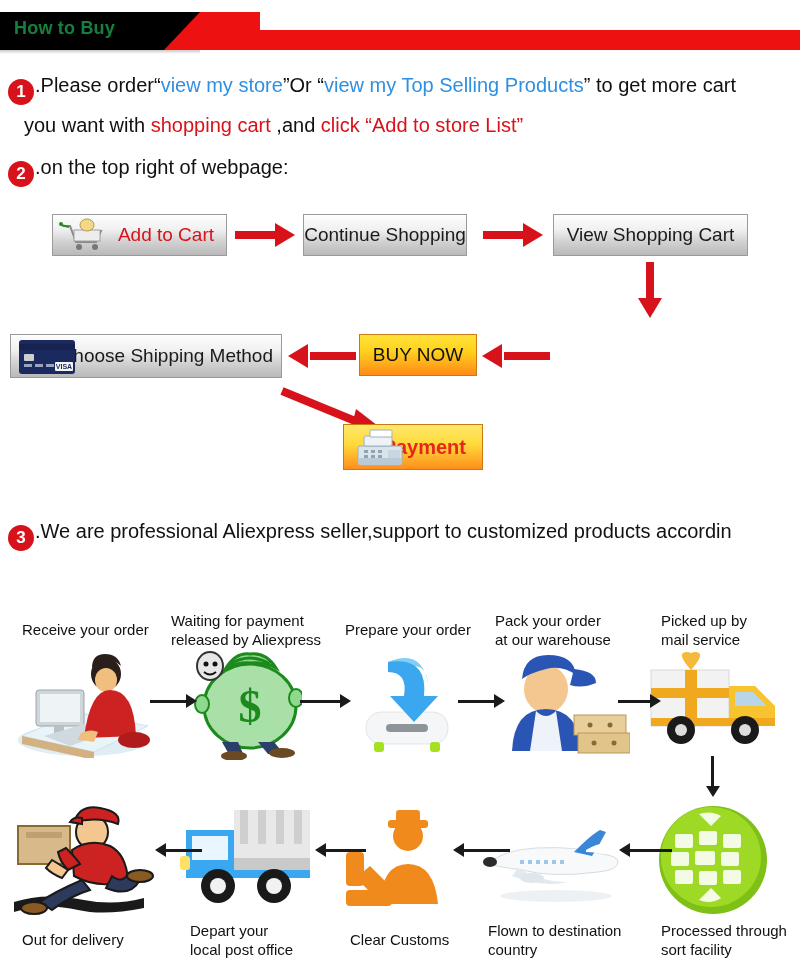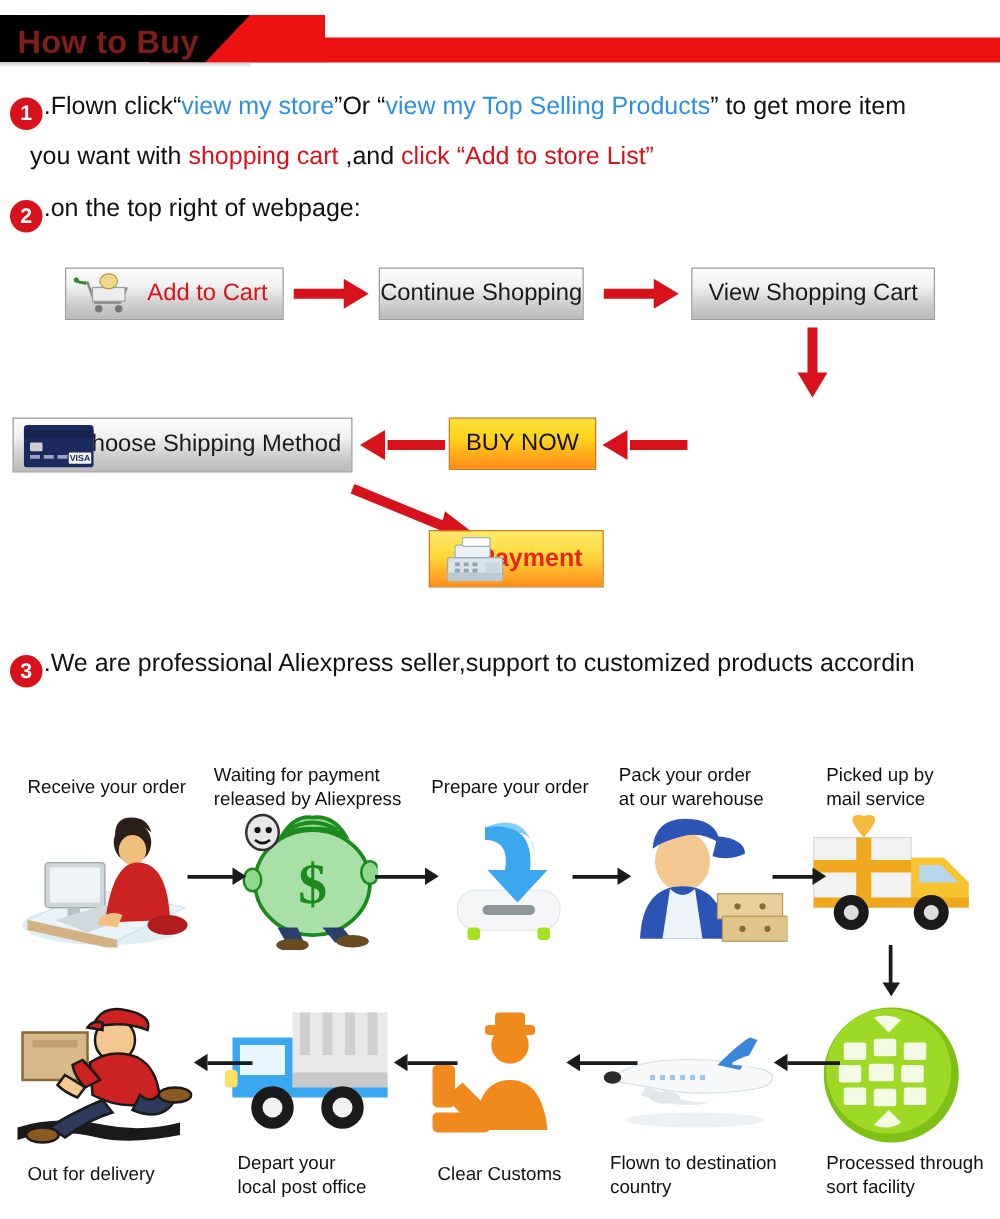--- a/index.html
+++ b/index.html
@@ -16,21 +16,21 @@
   }
   .banner .redwedge{
     position:absolute;left:150px;top:6px;width:110px;height:38px;background:#ee1111;
     clip-path:polygon(32% 0,100% 0,100% 100%,0 100%);
   }
   .banner .blackbar{
     position:absolute;left:0;top:6px;width:200px;height:38px;background:#000000;
     clip-path:polygon(0 0,100% 0,82% 100%,0 100%);
   }
   .banner .title{
-    position:absolute;left:14px;top:12px;color:#7f1d1d;font-size:26px;font-weight:bold;
+    position:absolute;left:14px;top:12px;color:#15803d;font-size:18px;font-weight:bold;
     letter-spacing:.2px;
   }
   .banner .shadow{
     position:absolute;left:0;top:44px;width:200px;height:4px;
     background:linear-gradient(#bdbdbd,#ffffff);opacity:.8;
   }
 
   
   .step-line{position:absolute;font-size:20px;line-height:26px;white-space:nowrap;}
   .num{
@@ -105,21 +105,21 @@
 
   <div class="banner">
     <div class="redbar"></div>
     <div class="redwedge"></div>
     <div class="blackbar"></div>
     <div class="title">How to Buy</div>
     <div class="shadow"></div>
   </div>
 
   <div class="step-line" style="left:8px;top:72px;">
-    <span class="num">1</span><span>.Flown click“</span><span class="blue">view my store</span><span>”Or “</span><span class="blue">view my Top Selling Products</span><span>” to get more item</span>
+    <span class="num">1</span><span>.Please order“</span><span class="blue">view my store</span><span>”Or “</span><span class="blue">view my Top Selling Products</span><span>” to get more cart</span>
   </div>
   <div class="step-line" style="left:24px;top:112px;">
     <span>you want with </span><span class="red">shopping cart</span><span> ,and </span><span class="red">click “Add to store List”</span>
   </div>
 
   <div class="step-line" style="left:8px;top:154px;">
     <span class="num">2</span><span>.on the top right of webpage:</span>
   </div>
 
   <div class="btn gray" style="left:52px;top:214px;width:175px;height:42px;justify-content:flex-end;padding-right:12px;">

